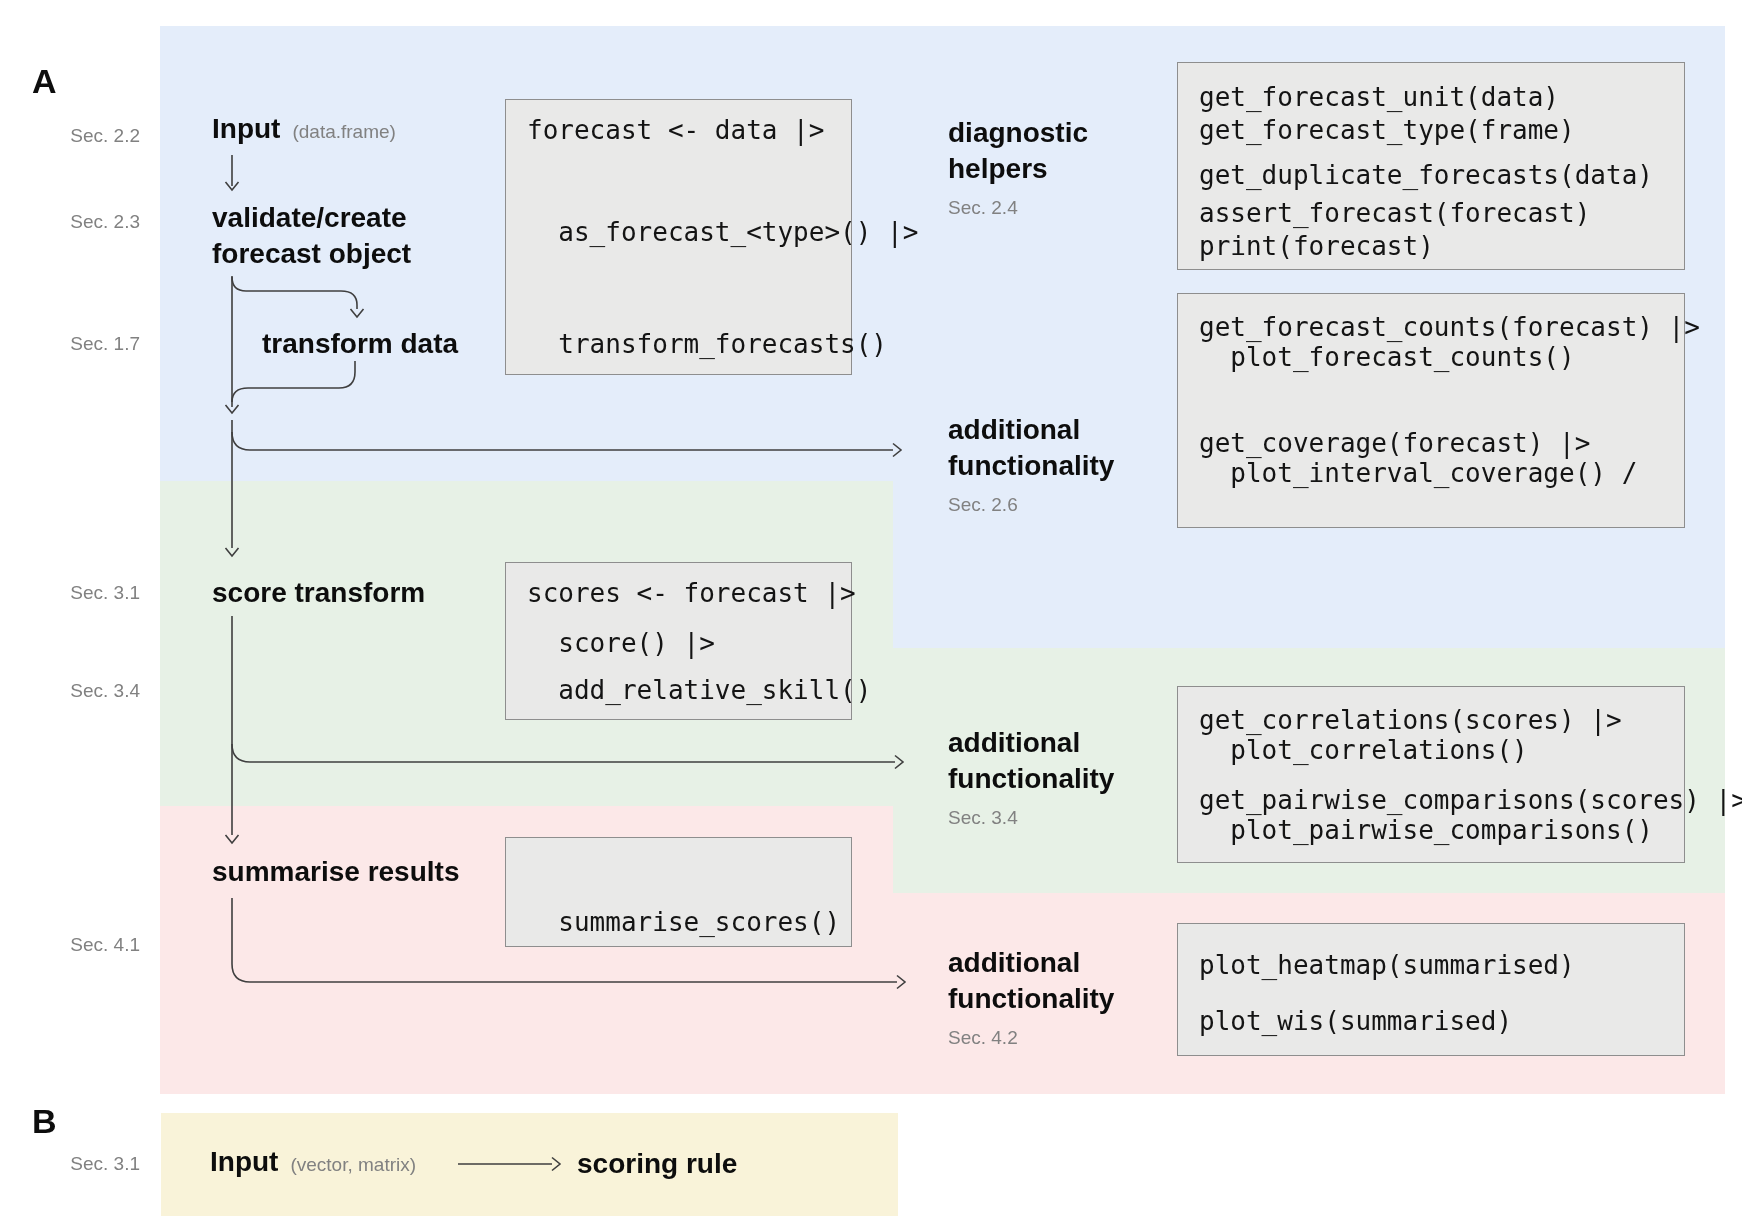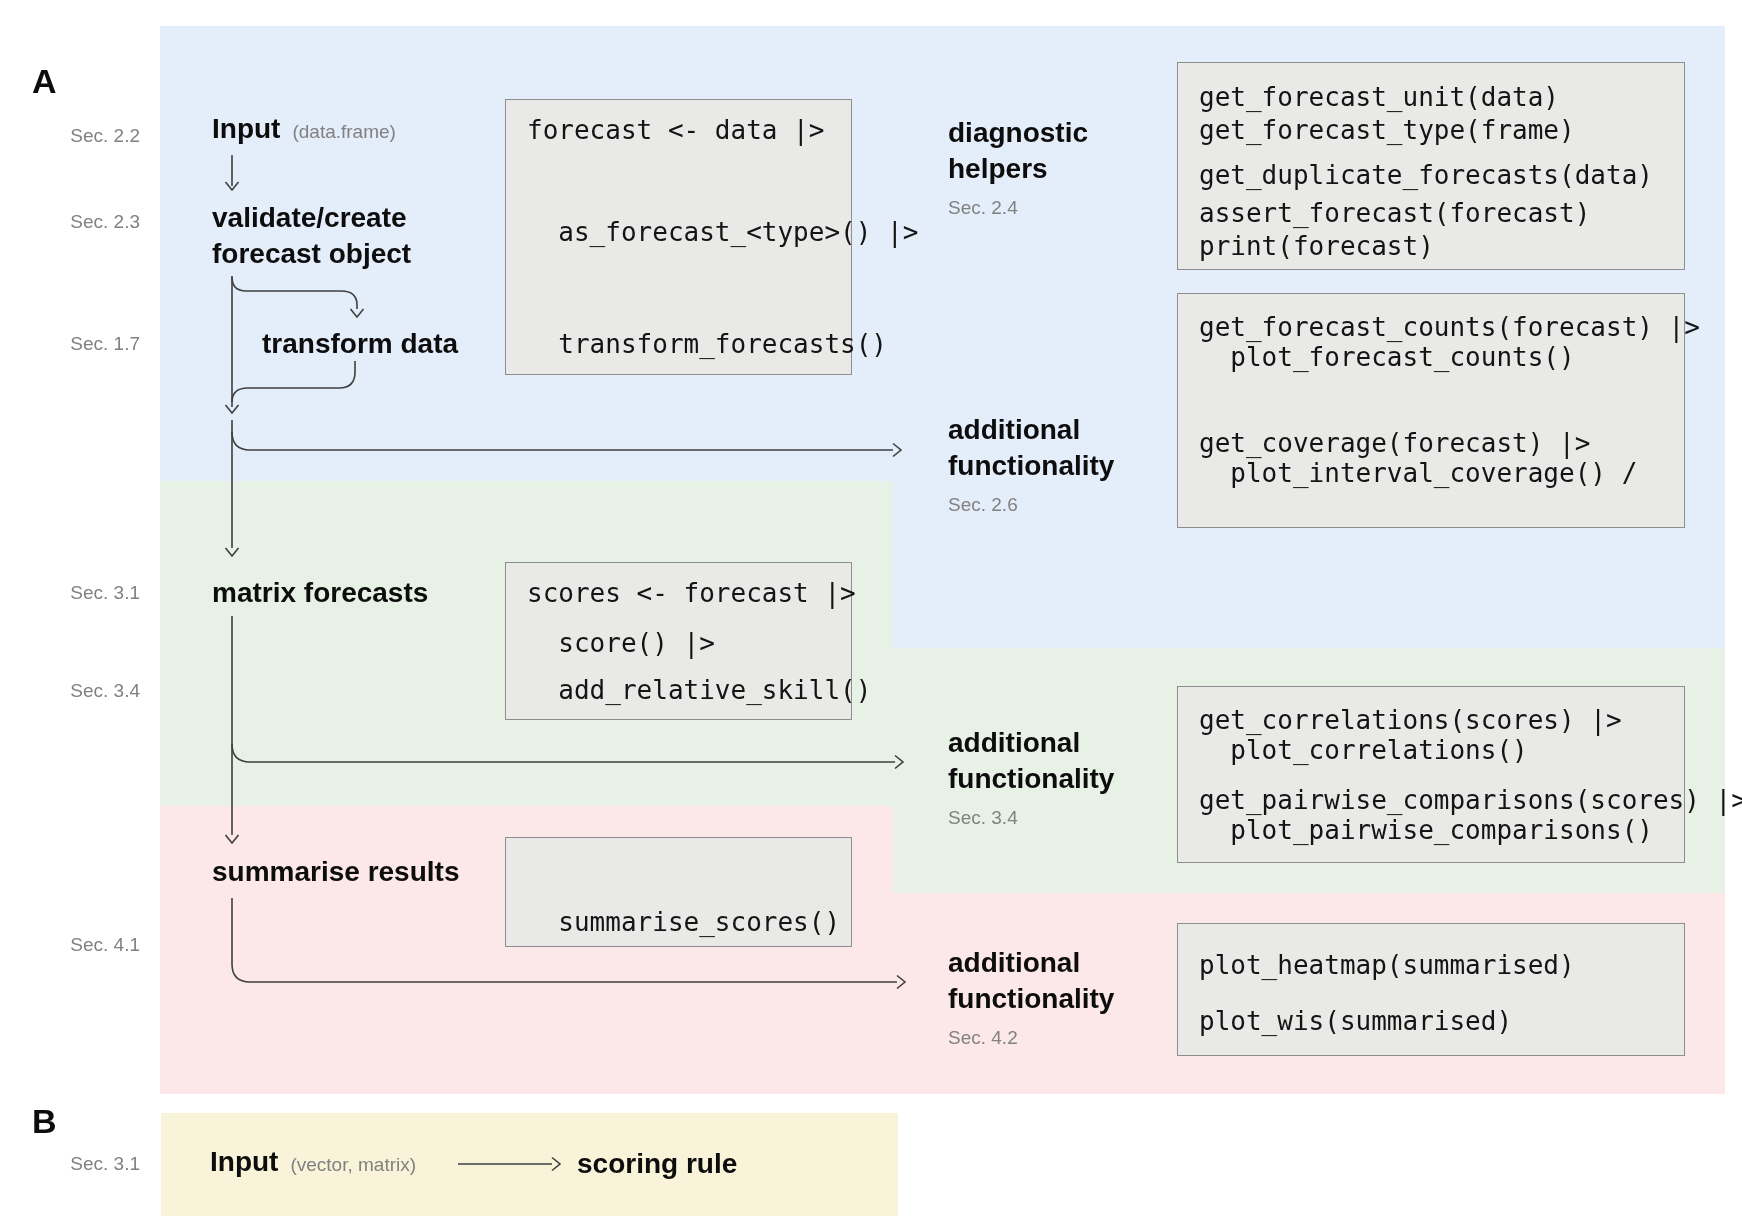--- a/index.html
+++ b/index.html
@@ -52,21 +52,21 @@
 
   <div class="flow-row" style="left:212px;top:113px;">
     <span class="big">Input</span>
     <span class="annot">(data.frame)</span>
   </div>
   <div class="flow-title" style="left:212px;top:200px;">
     <div>validate/create</div>
     <div>forecast object</div>
   </div>
   <div class="flow-title" style="left:262px;top:326px;">transform data</div>
-  <div class="flow-title" style="left:212px;top:575px;">matrix forecasts</div>
+  <div class="flow-title" style="left:212px;top:575px;">score transform</div>
   <div class="flow-title" style="left:212px;top:854px;">summarise results</div>
 
   <div class="side-heading" style="left:948px;top:115px;">
     <div class="hl">
         <div>diagnostic</div>
         <div>helpers</div>
       </div>
     <div class="sh-sec">Sec. 2.4</div>
   </div>
   <div class="side-heading" style="left:948px;top:412px;">

